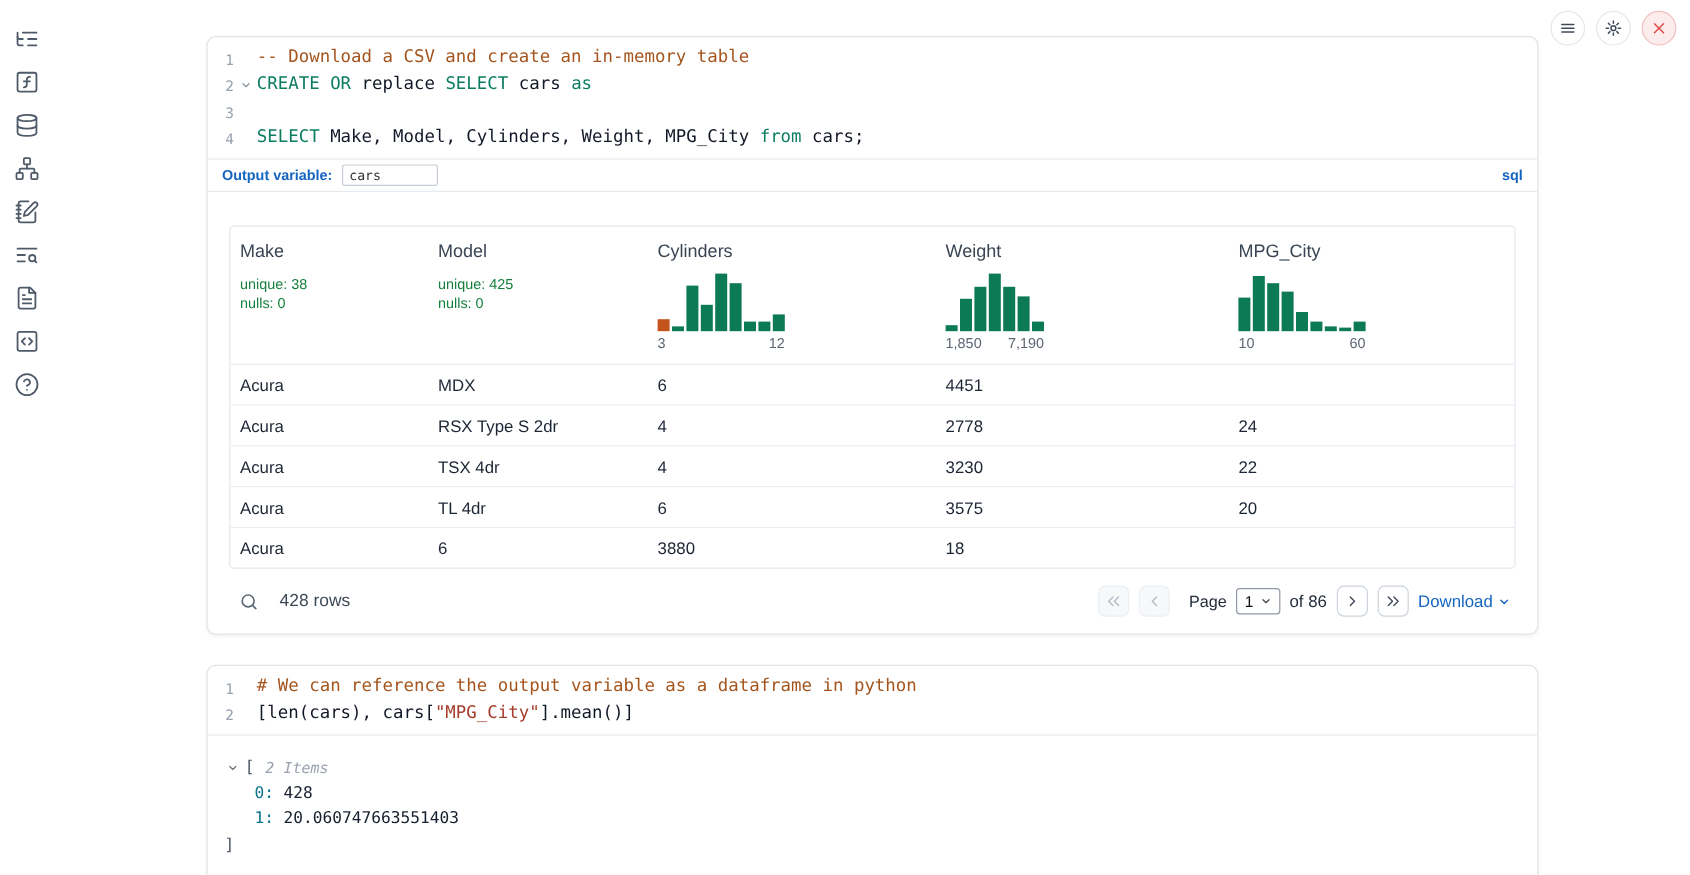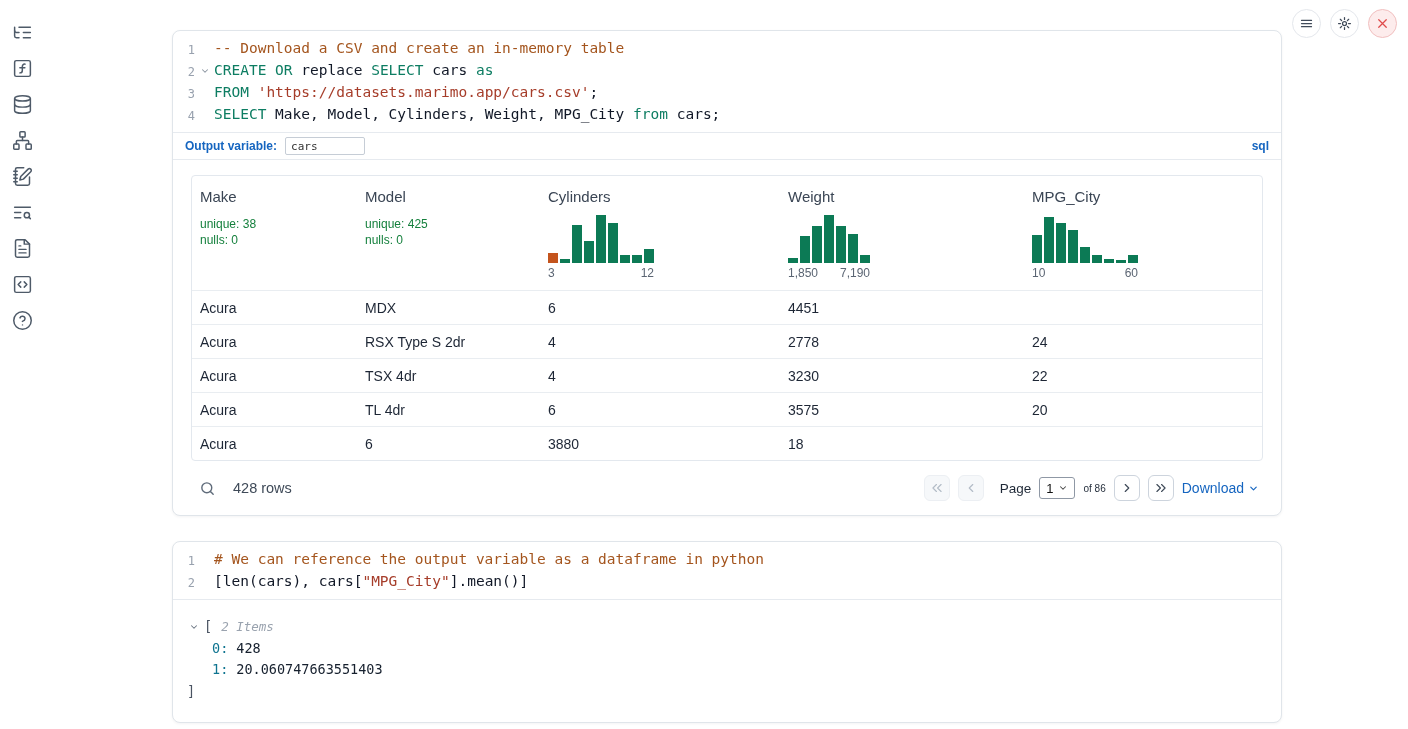--- a/index.html
+++ b/index.html
@@ -34,21 +34,21 @@
   .tok-comment{color:var(--comment,#a4551e)}
   .tok-string{color:var(--string,#a63d2a)}
 
   
   .outvar-row{display:flex;align-items:center;gap:8px;border-top:1px solid #e6eaef;padding:4px 12px;height:27px}
   .outvar-label{color:var(--accent,#1565c0);font-size:12px;font-weight:700}
   .outvar-input{width:80px;height:18px;border:1px solid #c6cdd6;border-radius:2px;font-family:"DejaVu Sans Mono",monospace;font-size:11px;padding:0 5px;color:#333;outline:none}
   .lang-badge{margin-left:auto;color:var(--accent,#1565c0);font-size:12px;font-weight:600}
 
   
-  .cell-output{padding:15px 18px 6px;border-top:1px solid #e6eaef}
+  .cell-output{padding:28px 18px 6px;border-top:1px solid #e6eaef}
   .data-table{border:1px solid #e3e8ee;border-radius:4px;overflow:hidden}
   .tgrid{display:grid;grid-template-columns:165px 183px 240px 244px 1fr}
   .th{padding:12px 8px 10px}
   .th-label{font-size:15px;color:#3a4554;font-weight:500;cursor:pointer;display:inline-block}
   .th-stats{margin-top:10px;font-size:12px;color:#15803d;line-height:16px}
   .hist-block{display:inline-flex;flex-direction:column;margin-top:2px}
   .hist{display:flex;align-items:flex-end;gap:2px;height:55px}
   .hist-bar{width:10px;background:var(--hist_green,#0c7a55);flex:none}
   .hist-range{display:flex;justify-content:space-between;font-size:12px;color:#5b6573;margin-top:3px;white-space:nowrap}
   .trow{border-top:1px solid #e9edf1}
@@ -60,21 +60,21 @@
   .icon-btn svg{width:17px;height:17px}
   .row-count{font-size:14.5px;color:#3f4a58;margin-left:6px}
   .ft-spacer{flex:1}
   .pg-btn{width:26px;height:26px;border-radius:6px;display:flex;align-items:center;justify-content:center;cursor:pointer}
   .pg-btn.ghost{background:#f6f8fa;border:1px solid #eceff3;color:#b3bcc7}
   .pg-btn.outline{background:#fff;border:1px solid #cdd4dd;color:#3f4a58}
   .pg-btn svg{width:14px;height:14px}
   .page-label{font-size:13.5px;color:#1f2937;margin-left:8px}
   .page-select{display:flex;align-items:center;gap:5px;border:1px solid #8f98a5;border-radius:3px;height:22px;padding:0 6px;font-size:13px;color:#111;cursor:pointer;background:#fff}
   .page-select svg{width:10px;height:10px;color:#444}
-  .page-total{font-size:10px;color:#1f2937}
+  .page-total{font-size:14px;color:#1f2937}
   .download-btn{display:flex;align-items:center;gap:4px;border:none;background:none;color:var(--accent,#1565c0);font-size:14px;font-weight:500;cursor:pointer;}
   .download-btn svg{width:11px;height:11px}
 
   
   .tree-output{border-top:1px solid #e6eaef;padding:16px 14px 20px;font-family:"DejaVu Sans Mono",monospace;font-size:13.5px;line-height:21.5px}
   .tree-line{display:flex;align-items:center}
   .tree-toggle{border:none;background:none;width:14px;height:14px;color:#6b7683;display:flex;align-items:center;justify-content:center;cursor:pointer;margin-right:3px;flex:none}
   .tree-toggle svg{width:10px;height:10px}
   .tree-bracket{color:#4a5362}
   .tree-meta{color:#9aa3af;font-style:italic;font-size:12.5px;margin-left:9px}
@@ -186,21 +186,20 @@
         <span class="gutter">
             <svg viewBox="0 0 24 24" fill="none" stroke="currentColor" stroke-width="2.5" stroke-linecap="round" stroke-linejoin="round">
               <path d="m6 9 6 6 6-6"></path>
             </svg>
           </span>
         <span class="code"><span class="tok-kw">CREATE OR</span><span> replace </span><span class="tok-kw">SELECT</span><span> cars </span><span class="tok-kw">as</span></span>
       </div>
       <div class="code-line">
         <span class="ln">3</span>
         <span class="gutter"></span>
-        <span class="code"><span class="tok-kw">FROM</span><span> </span><span class="tok-string">'https://datasets.marimo.app/cars.csv'</span><span>;</span></span>
       </div>
       <div class="code-line">
         <span class="ln">4</span>
         <span class="gutter"></span>
         <span class="code"><span class="tok-kw">SELECT</span><span> Make, Model, Cylinders, Weight, MPG_City </span><span class="tok-kw">from</span><span> cars;</span></span>
       </div>
     </div>
 
     <div class="outvar-row">
       <span class="outvar-label">Output variable:</span>

